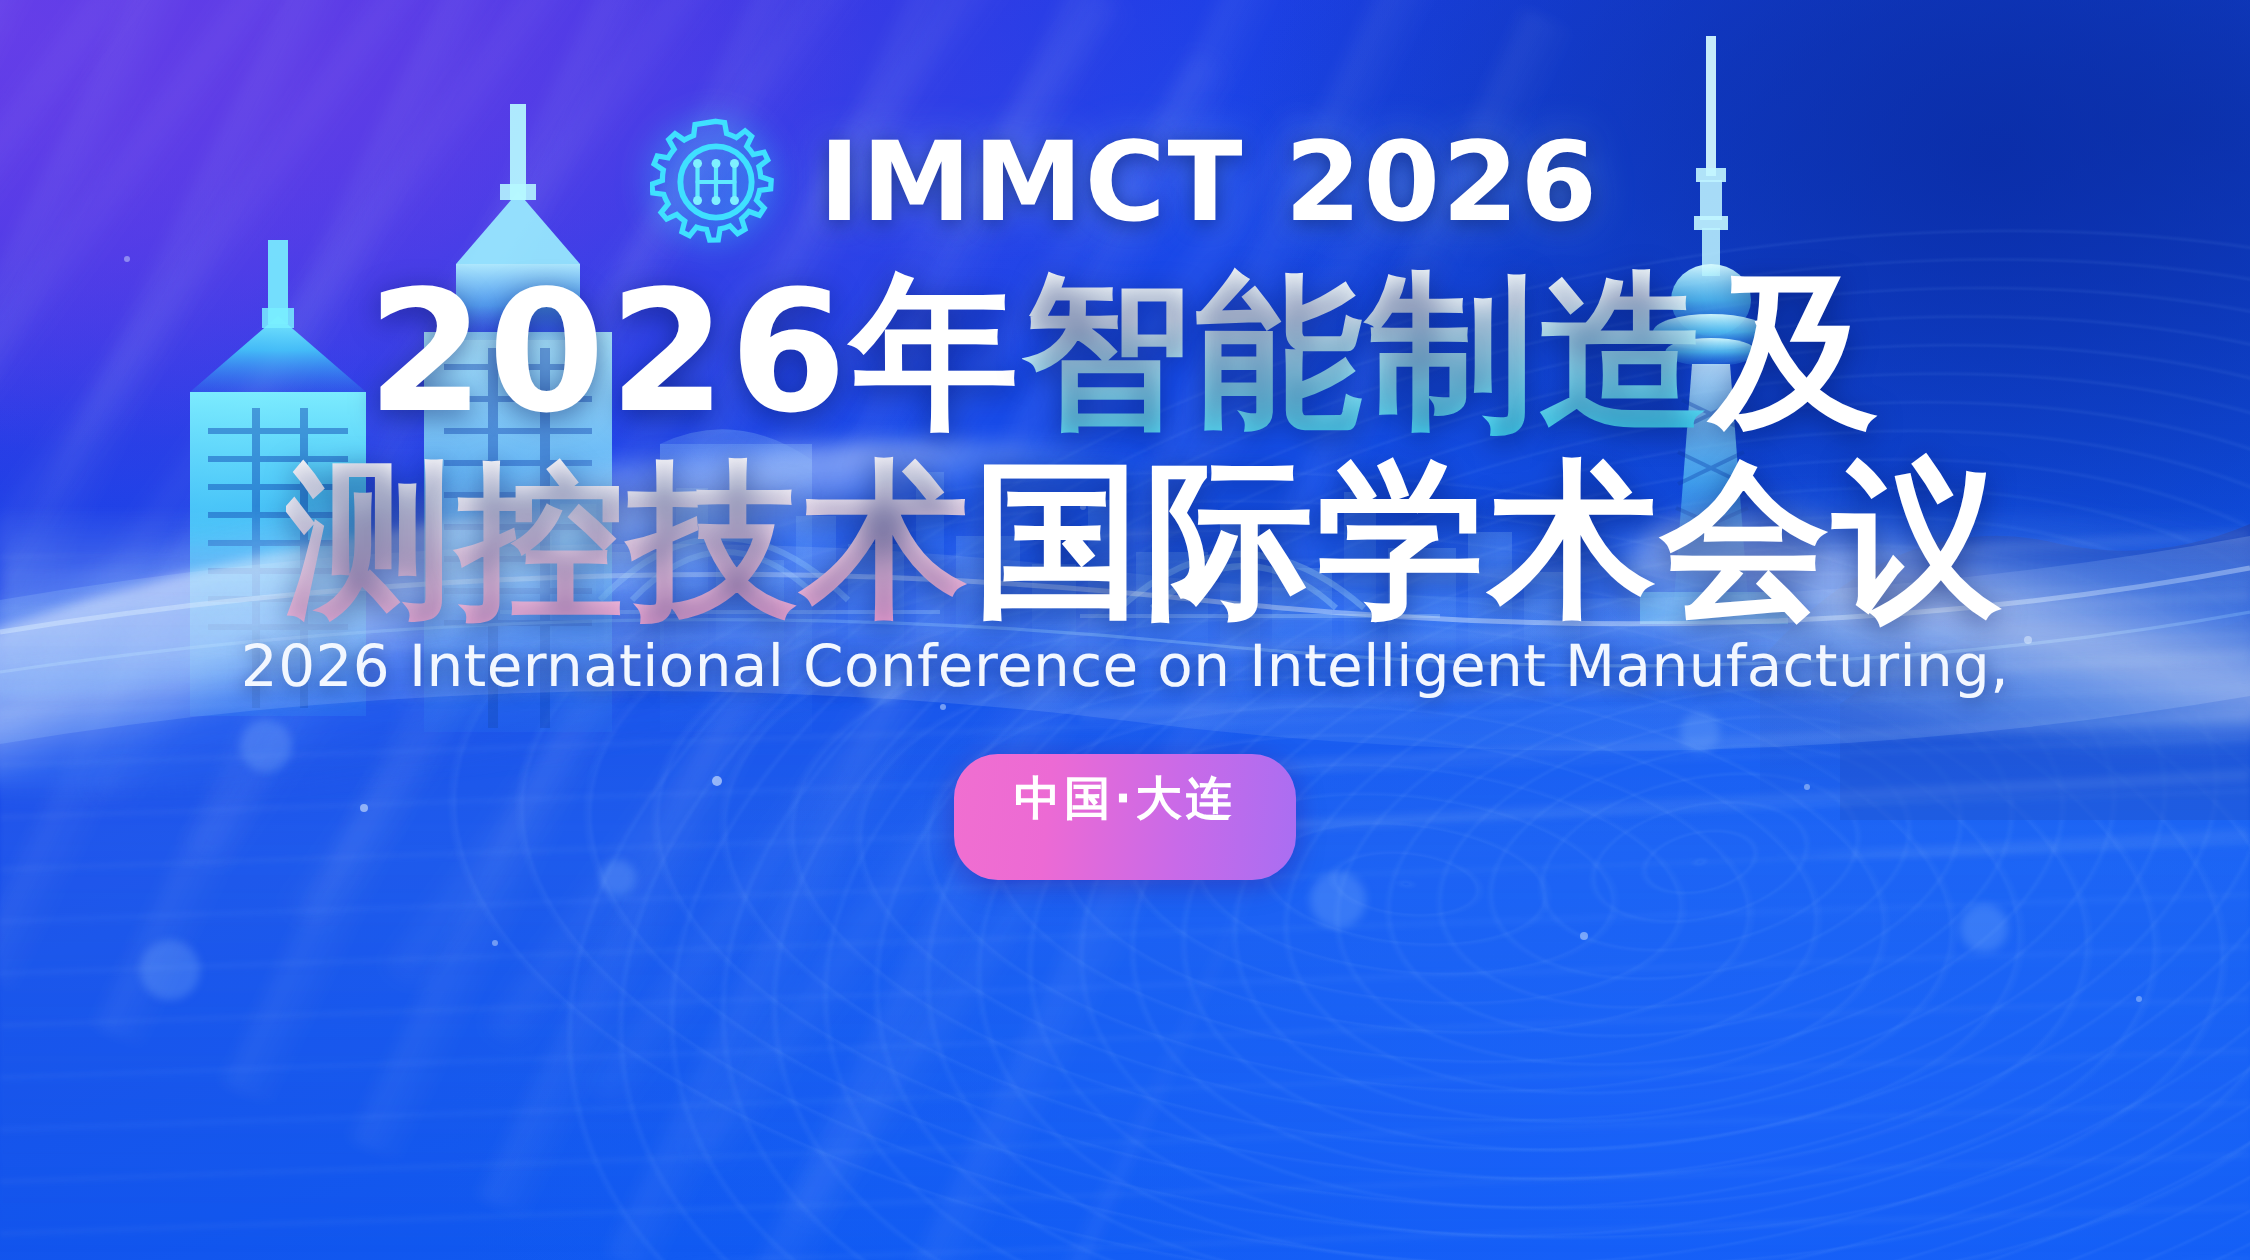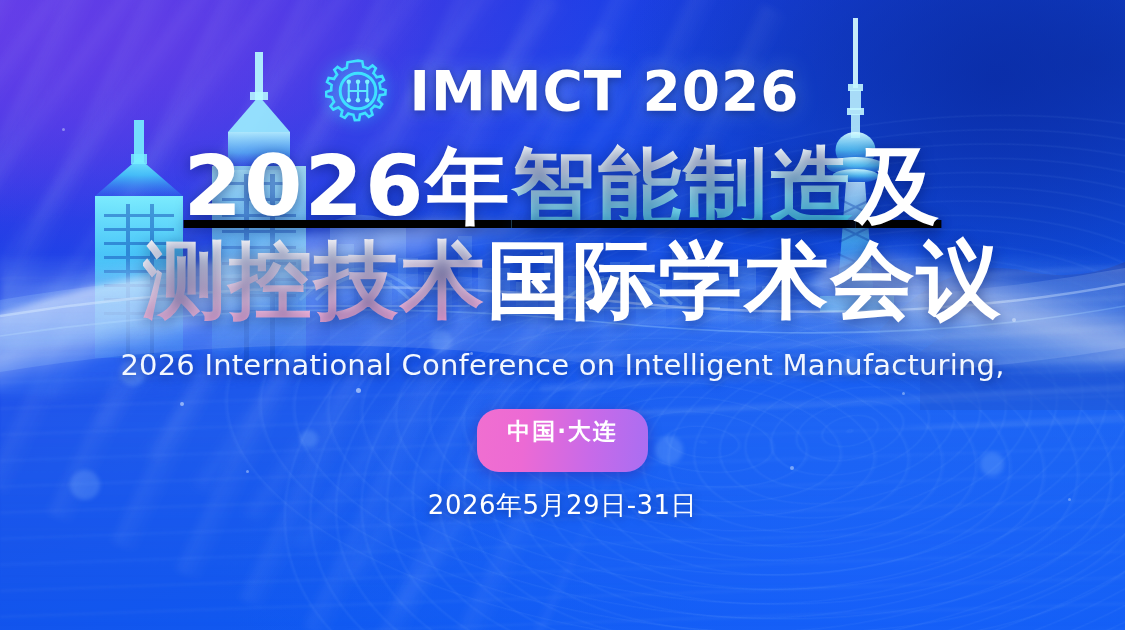--- a/index.html
+++ b/index.html
@@ -187,37 +187,36 @@
 
   .cn-line{
     font-family:"DejaVu Sans","Liberation Sans",sans-serif;
     font-weight:bold;
     font-size:84px;
     line-height:1.02;
     letter-spacing:2px;
     white-space:nowrap;
     text-shadow:0 3px 14px rgba(4,22,92,.55);
   }
-  .cn-line-1{ margin-top:20px;text-decoration:underline; }
+  .cn-line-1{ margin-top:10px; }
   .cn-line-2{ margin-top:8px; }
 
   .seg-white{ color:#ffffff; }
   .seg-cyan{
     background:linear-gradient(177deg,#ffffff 0%,#f2fdff 32%,#8df0ff 66%,#29e3ff 100%);
     -webkit-background-clip:text; background-clip:text;
     -webkit-text-fill-color:transparent; color:transparent;
   }
   .seg-pink{
     background:linear-gradient(177deg,#ffffff 0%,#fdfbff 30%,#ffcfe8 66%,#ff9fd6 100%);
     -webkit-background-clip:text; background-clip:text;
     -webkit-text-fill-color:transparent; color:transparent;margin-left:20px;
   }
 
   .en-block{
-    margin-top:22px;
     text-align:right;
     color:#f2f7ff;
     font-size:29px;
     line-height:1.42;
     font-weight:normal;
     letter-spacing:.2px;
     text-shadow:0 2px 9px rgba(5,25,95,.6);
     font-family:"DejaVu Sans","Liberation Sans",sans-serif;
   }
   .en-line{ display:block; }
@@ -468,16 +467,15 @@
     <div class="cn-line cn-line-2">
       <span class="seg-pink">测控技术</span><span class="seg-white">国际学术会议</span>
     </div>
 
     <div class="en-block">
       <span class="en-line">2026 International Conference on Intelligent Manufacturing,</span>
     </div>
 
     <div class="badge">中国·大连</div>
 
-    <div class="datetext">2026年5月29日-31日</div>
 
   </div>
 </div>
 
 </body></html>

